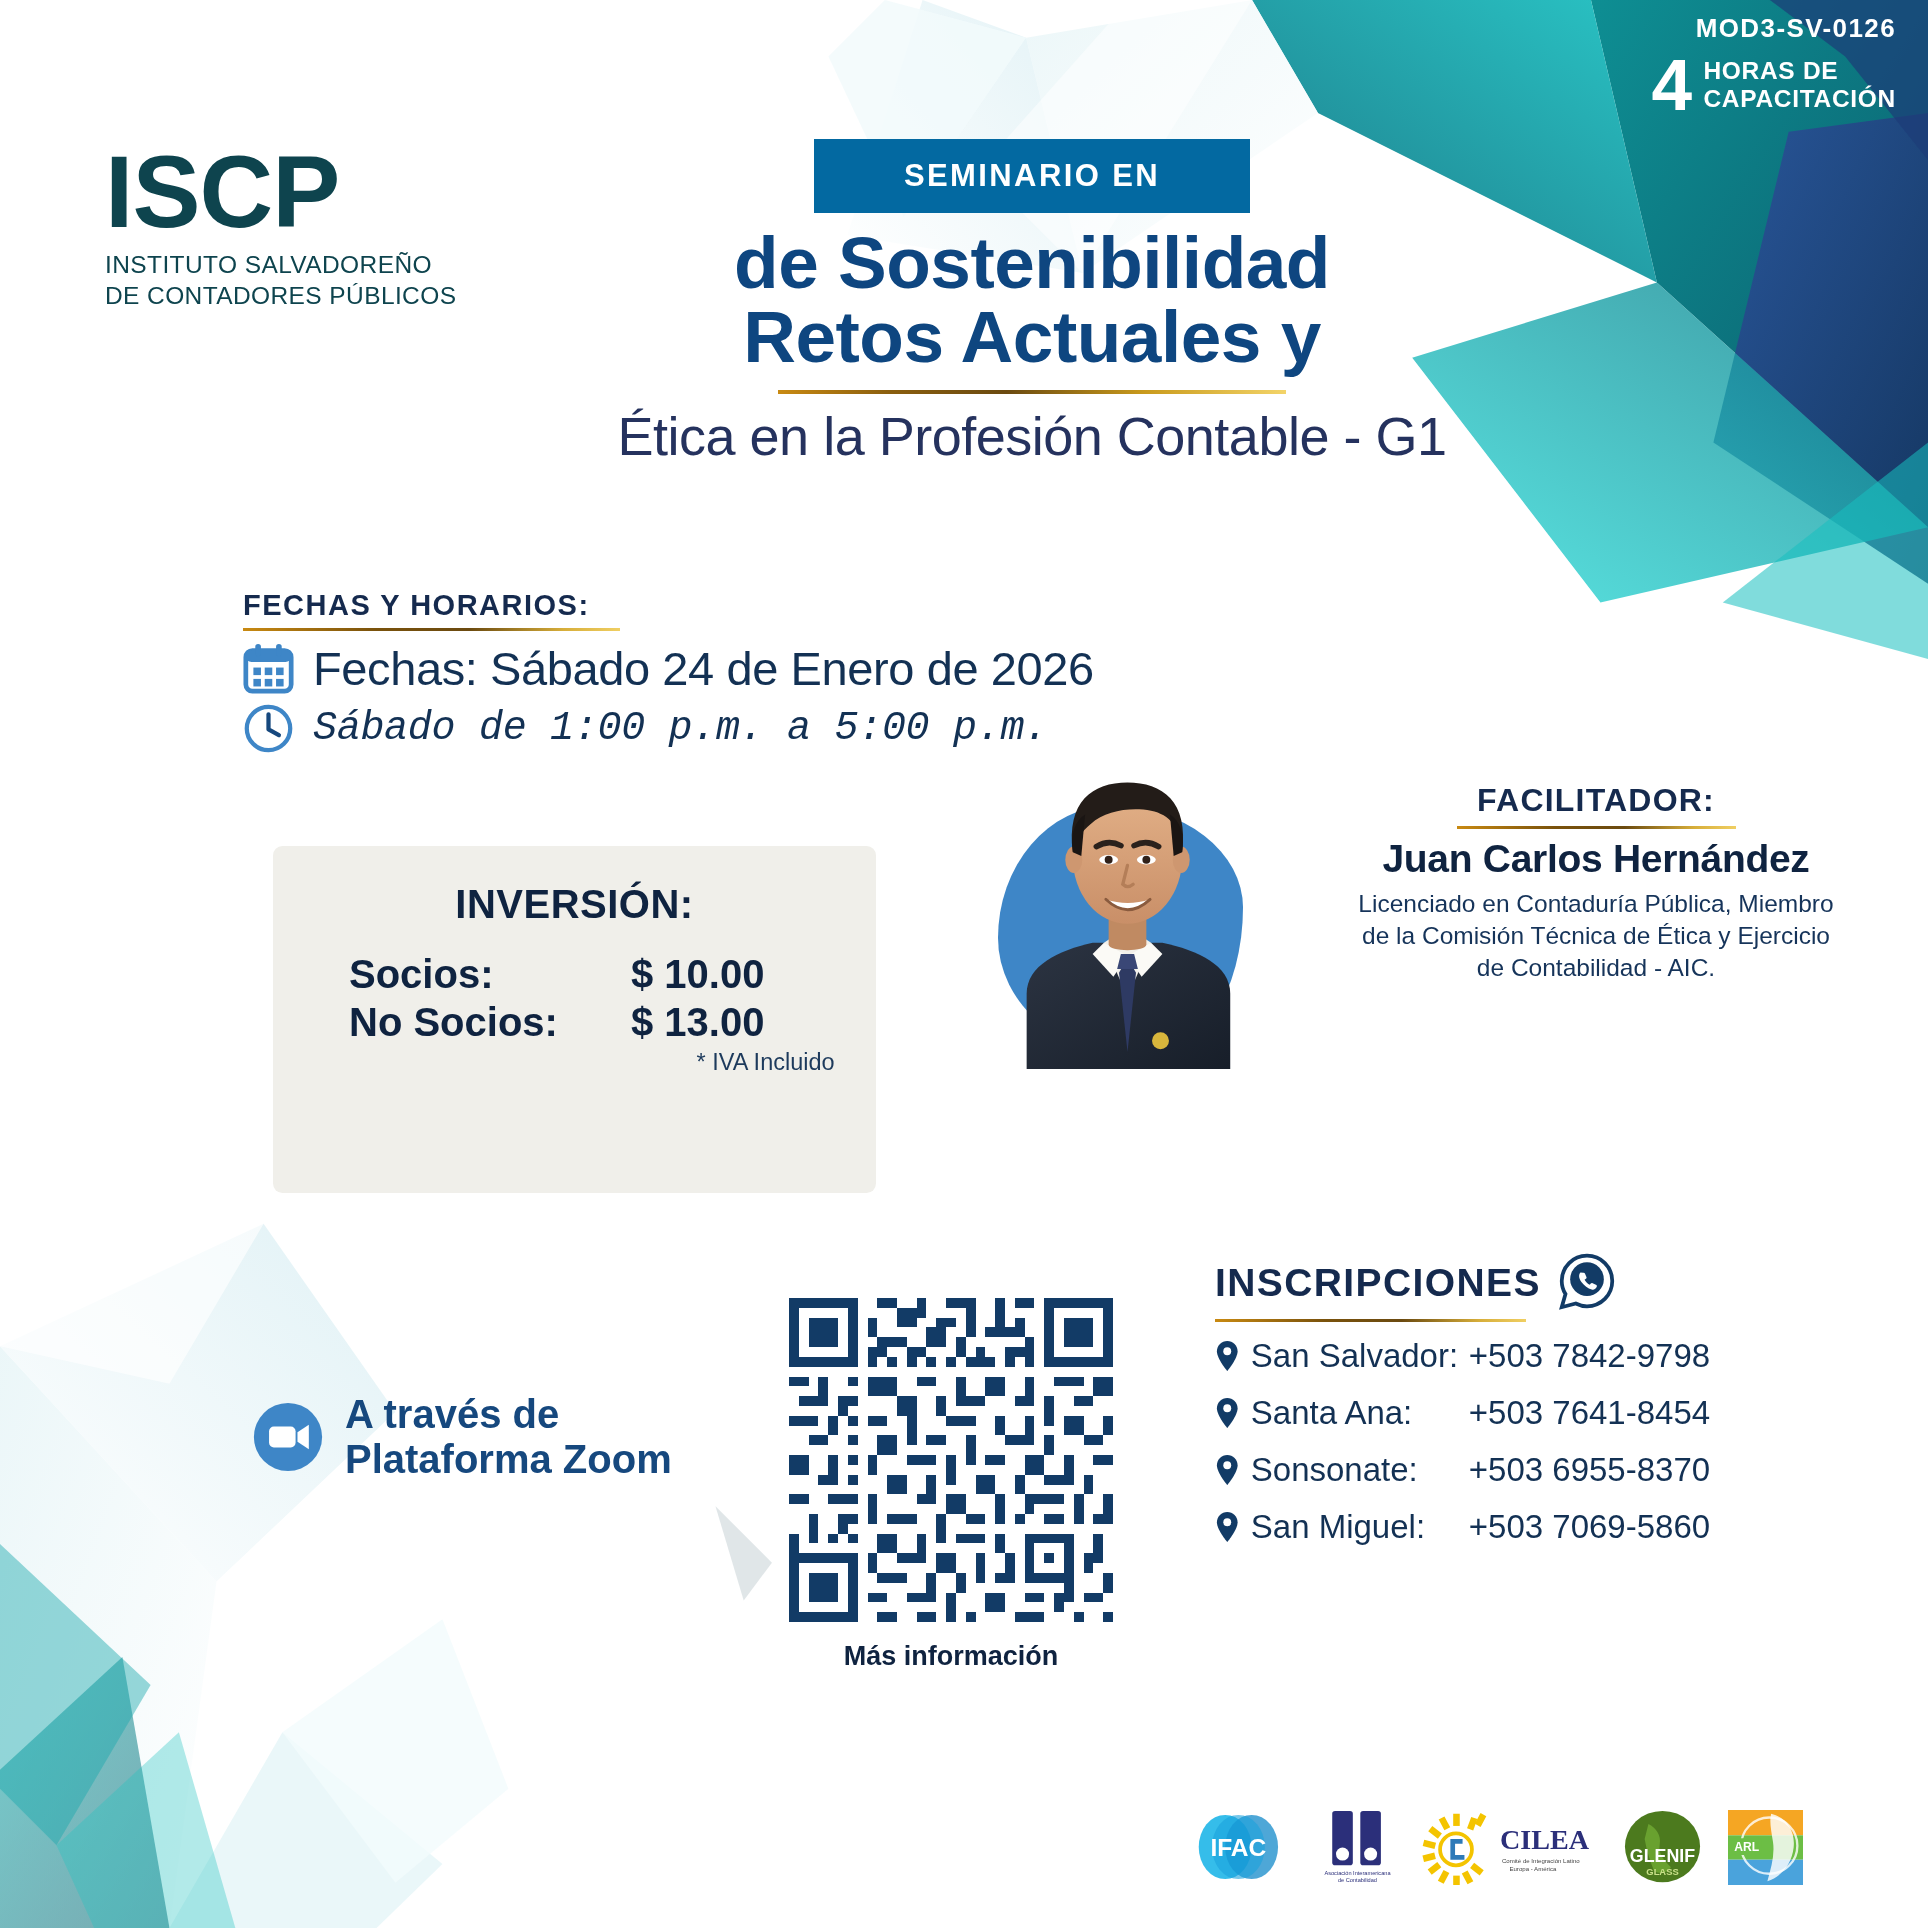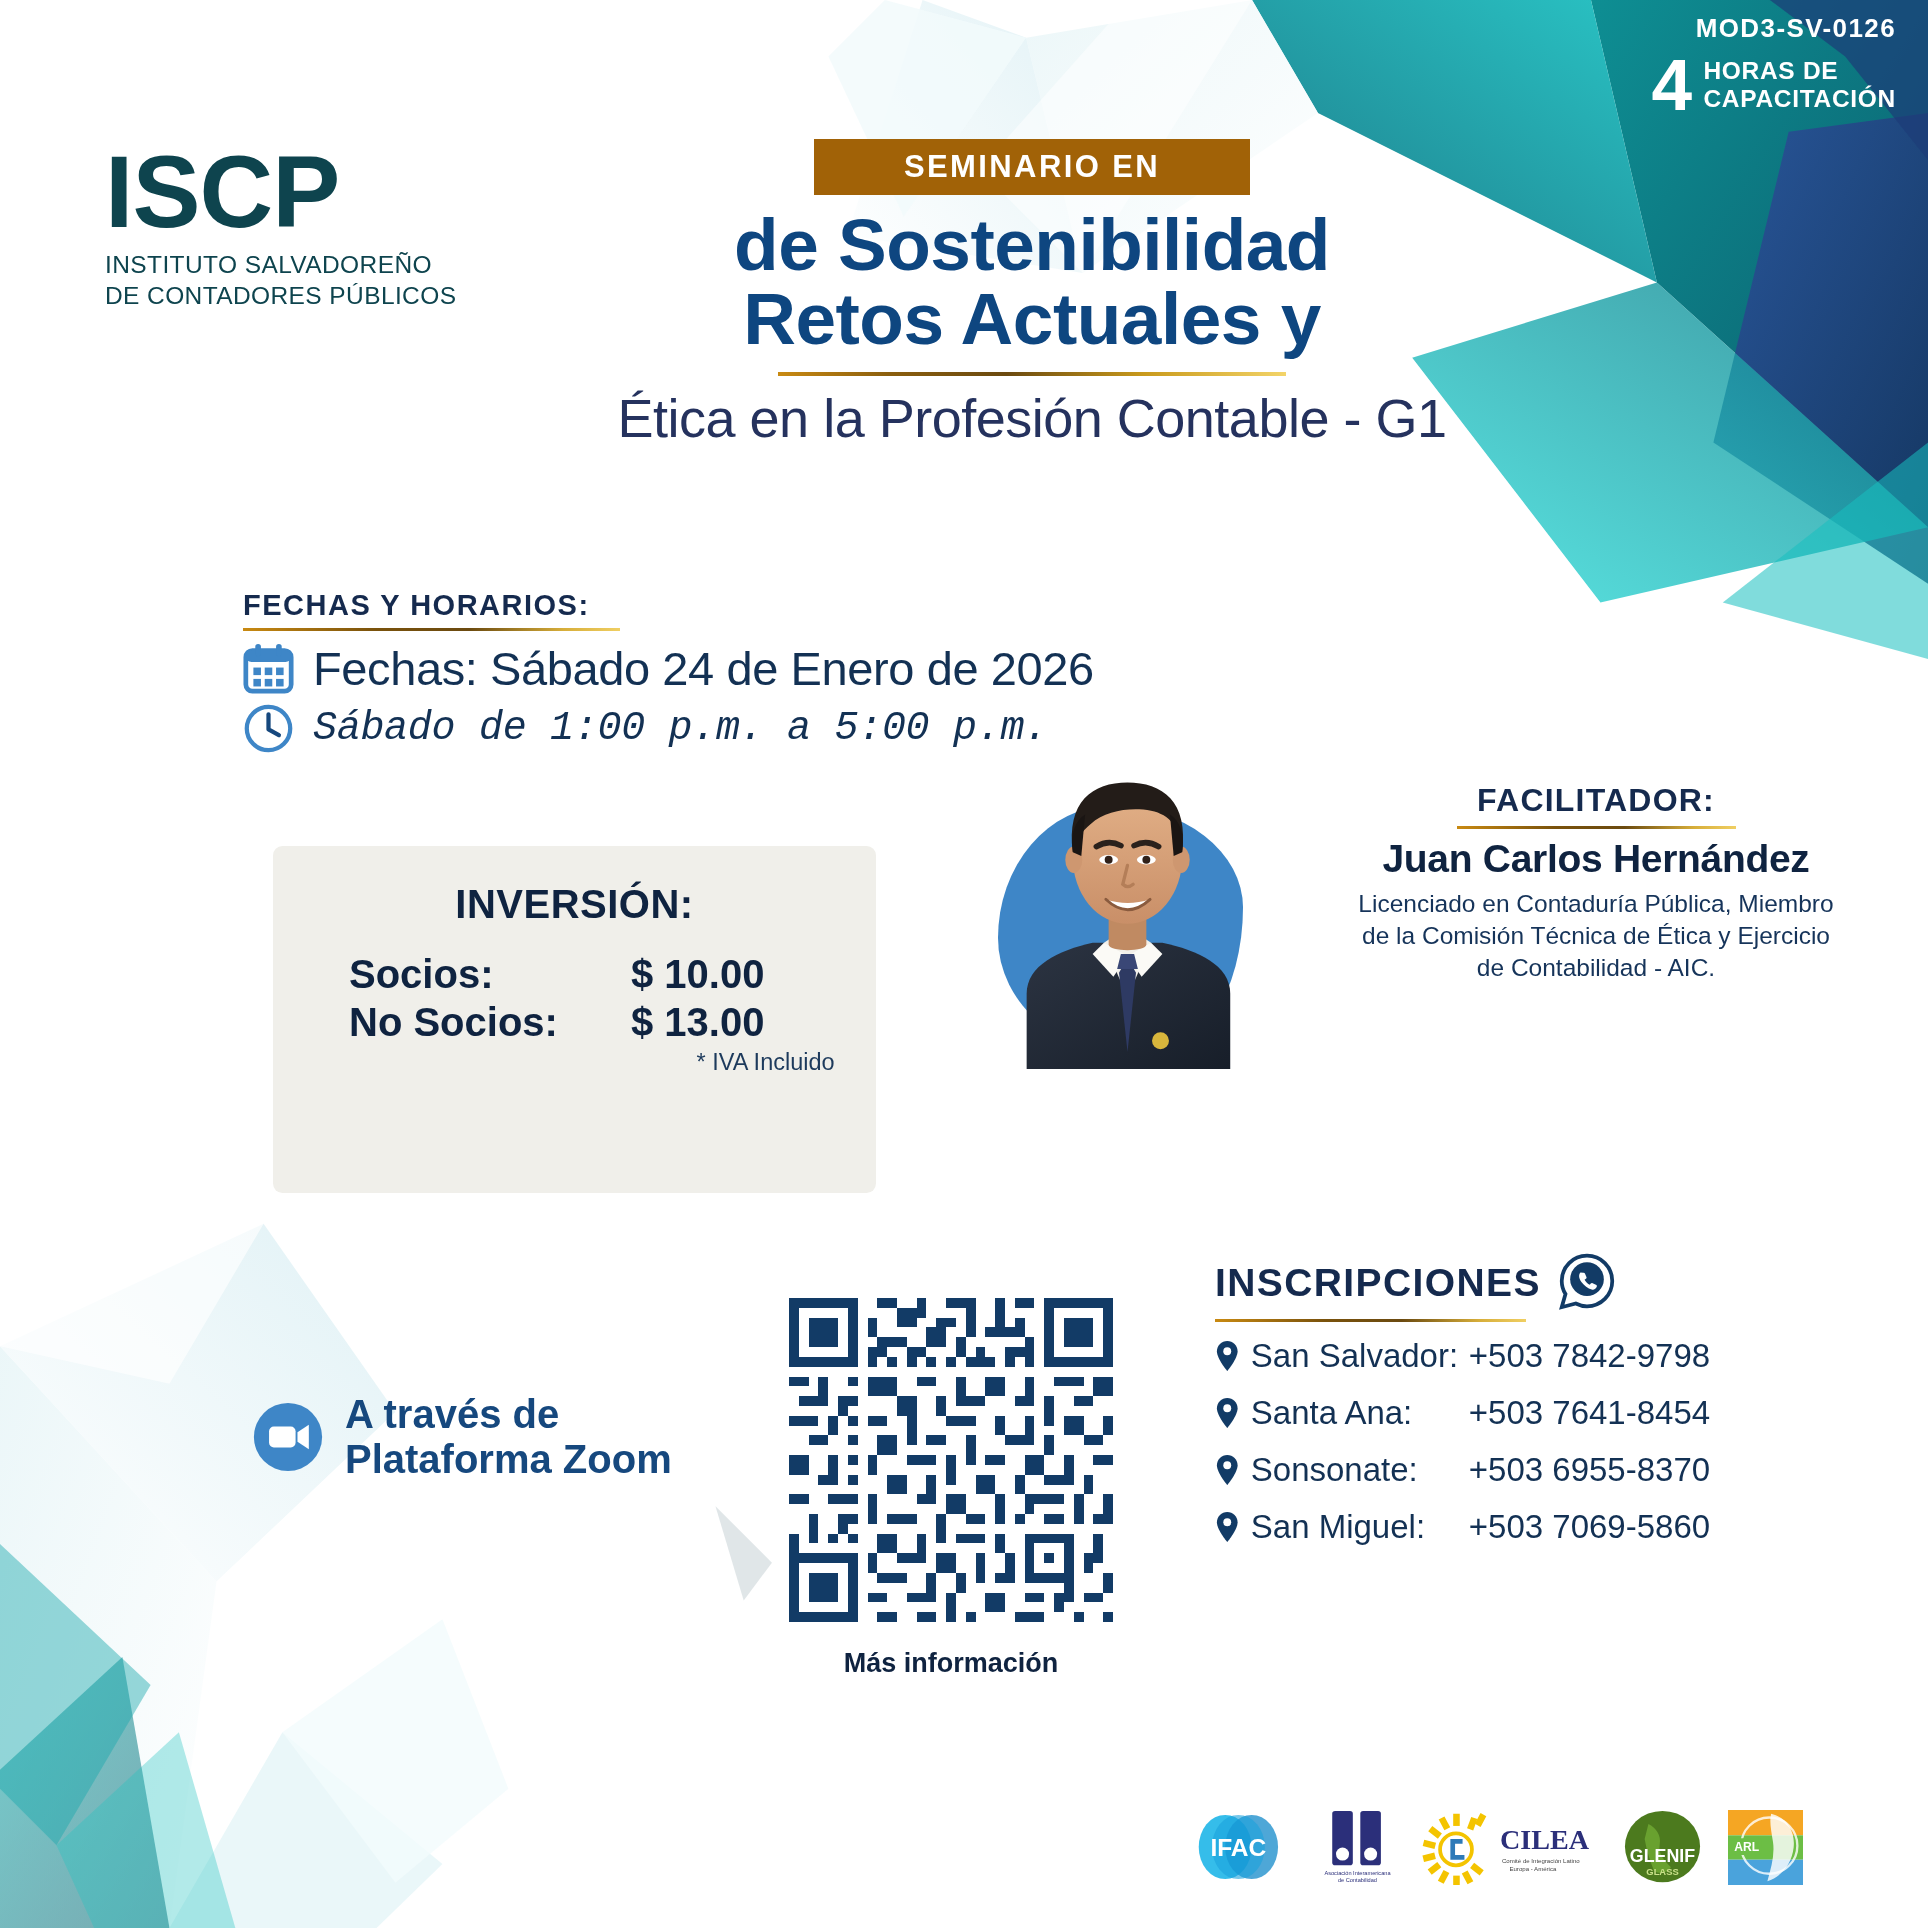--- a/index.html
+++ b/index.html
@@ -35,22 +35,22 @@
     font-family:"Liberation Sans", sans-serif;
   }
   .logo-sub {
     font-size:24.5px; color:#0E444E; line-height:1.28; letter-spacing:0.4px;
     margin-top:5.6px; font-weight:400;
   }
 
   
   .title-block { position:absolute; top:139px; left:561px; width:942px; z-index:5; }
   .seminar-tag {
-    background:#a16207; color:#ffffff; display:inline-block;
-    padding:10px 90px; font-size:31px; font-weight:600; letter-spacing:2.4px;
+    background:#0369a1; color:#ffffff; display:inline-block;
+    padding:19px 90px; font-size:31px; font-weight:600; letter-spacing:2.4px;
   }
   .title-main {
     color:#0E4680; font-size:73px; font-weight:700; line-height:1.02;
     text-align:center; margin-top:13px; letter-spacing:-0.5px;
   }
   .gold-rule {
     height:3.8px; width:508px; margin:15px auto 0 auto;
     background:linear-gradient(90deg,#C98A12 0%,#8A5E0E 22%,#6B4A10 45%,#C99A1C 72%,#F3D469 100%);
   }
   .title-sub {
@@ -121,21 +121,21 @@
   .c-phone { color:#133154; font-size:33px; }
 
   
   .zoom-block { position:absolute; top:1392px; left:252px; display:flex; align-items:center; gap:21px; z-index:5; }
   .zoom-ic { width:72px; height:72px; flex:0 0 auto; }
   .zoom-txt { color:#16487E; font-size:40px; font-weight:700; line-height:1.12; }
 
   
   .qr-wrap { position:absolute; top:1298px; left:789px; z-index:5; }
   .qr-img { width:324px; height:324px; display:block; }
-  .qr-cap { text-align:center; color:#0F2340; font-size:27px; font-weight:700; margin-top:26px; }
+  .qr-cap { text-align:center; color:#0F2340; font-size:27px; font-weight:700; margin-top:19px; }
 
   
   .footer-logos {
     position:absolute; bottom:22.6px; left:1168px; width:659px; height:113px;
     display:flex; align-items:center; justify-content:center; gap:24.5px; z-index:5;
   }
   .flogo { flex:0 0 auto; }
 </style>
 </head>
 <body>

